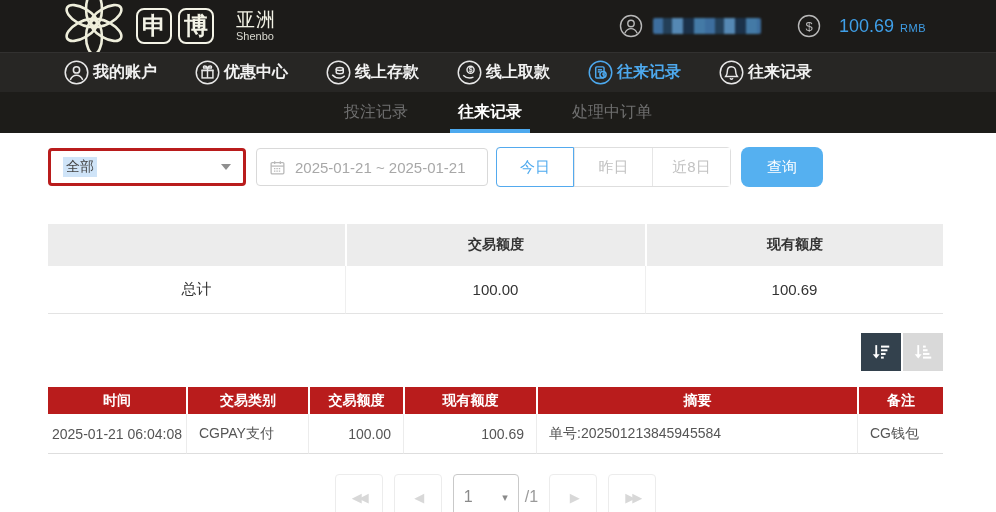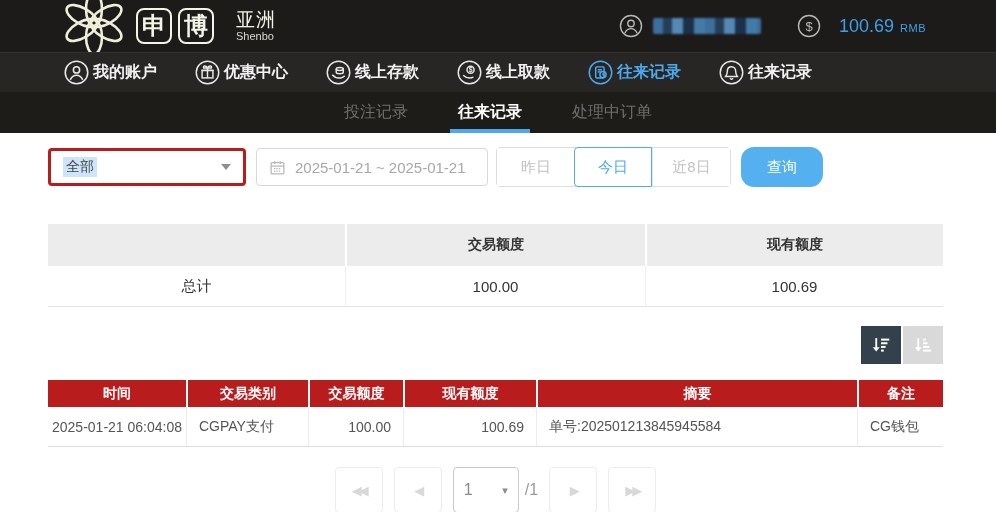--- a/index.html
+++ b/index.html
@@ -58,30 +58,30 @@
                 display:flex; align-items:center; gap:9px; padding:0 12px;
                 margin-left:10px; color:#a8a8a8; font-size:15px; cursor:pointer; }
   .cal-icon { width:17px; height:17px; color:#b8b8b8; flex:none; }
   .qbtn-group { display:flex; margin-left:8px; border:1px solid #dedede; border-radius:4px; }
   .qbtn { width:78px; height:38px; background:#fff; border:none; font-size:15px;
           color:#c2c2c2; cursor:pointer; border-left:1px solid #e6e6e6; }
   .qbtn:first-child { border-left:none; }
   .qbtn.active { border:1px solid #54aaee; border-radius:4px 0 0 4px; margin:-1px 0 -1px -1px;
                  color:#4da9ee; height:40px; }
   .search-btn { width:82px; height:40px; margin-left:10px; background:#55b0f0; border:none;
-                border-radius:13px; color:#fff; font-size:15px; cursor:pointer; }
+                border-radius:8px; color:#fff; font-size:15px; cursor:pointer; }
 
   
   .summary { margin-top:37px; width:895px; }
   .sum-head, .sum-row { display:grid; grid-template-columns:297px 300px 298px; }
   .sum-head > div { background:#ececec; height:42px; display:flex; align-items:center;
        justify-content:center; font-size:14px; font-weight:bold; color:#333;
        border-left:2px solid #fff; }
   .sum-head > div:first-child { border-left:none; }
-  .sum-row > div { height:41px; display:flex; align-items:center; justify-content:center;
+  .sum-row > div { height:48px; display:flex; align-items:center; justify-content:center;
        font-size:15px; color:#333; border-bottom:1px solid #e3e3e3;
        border-left:1px solid #efefef; }
   .sum-row > div:first-child { border-left:none; }
 
   
   .sort-row { margin-top:19px; display:flex; justify-content:flex-end; gap:2px; }
   .sort-btn { width:40px; height:38px; border:none; display:flex; align-items:center;
               justify-content:center; cursor:pointer; }
   .sort-btn.dark { background:#33414d; }
   .sort-btn.light { background:#d9d9d9; }
@@ -237,22 +237,22 @@
           <rect x="3" y="5" width="18" height="16" rx="1.5"></rect>
           <line x1="3" y1="10" x2="21" y2="10"></line>
           <line x1="8" y1="3" x2="8" y2="7"></line>
             <line x1="16" y1="3" x2="16" y2="7"></line>
           <line x1="7" y1="13.5" x2="17" y2="13.5" stroke-dasharray="2 1.4"></line>
           <line x1="7" y1="17" x2="17" y2="17" stroke-dasharray="2 1.4"></line>
         </svg>
         <span>2025-01-21 ~ 2025-01-21</span>
       </div>
       <div class="qbtn-group">
+        <button class="qbtn active">今日</button>
         <button class="qbtn">昨日</button>
-        <button class="qbtn active">今日</button>
         <button class="qbtn">近8日</button>
       </div>
       <button class="search-btn">查询</button>
     </div>
 
     <div class="summary">
       <div class="sum-head">
         <div></div>
         <div>交易额度</div>
         <div>现有额度</div>

